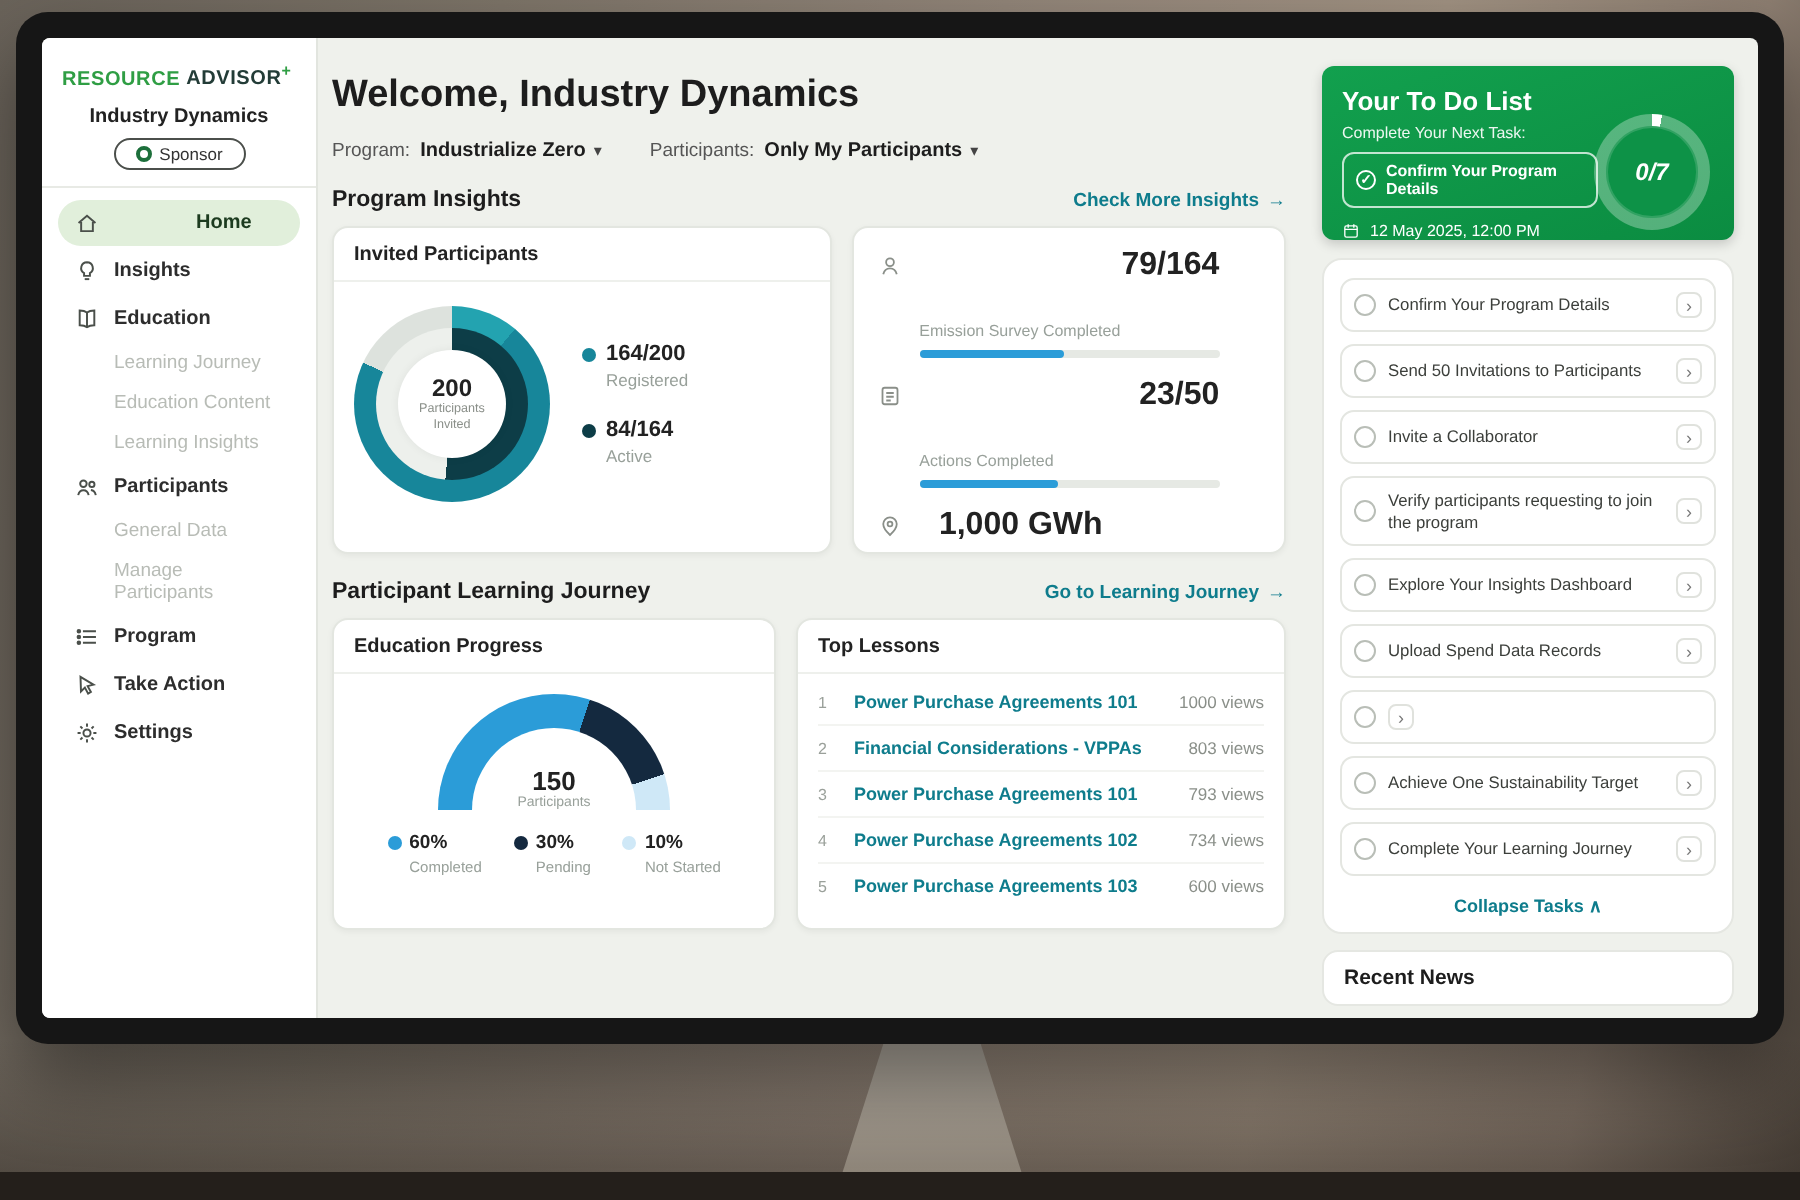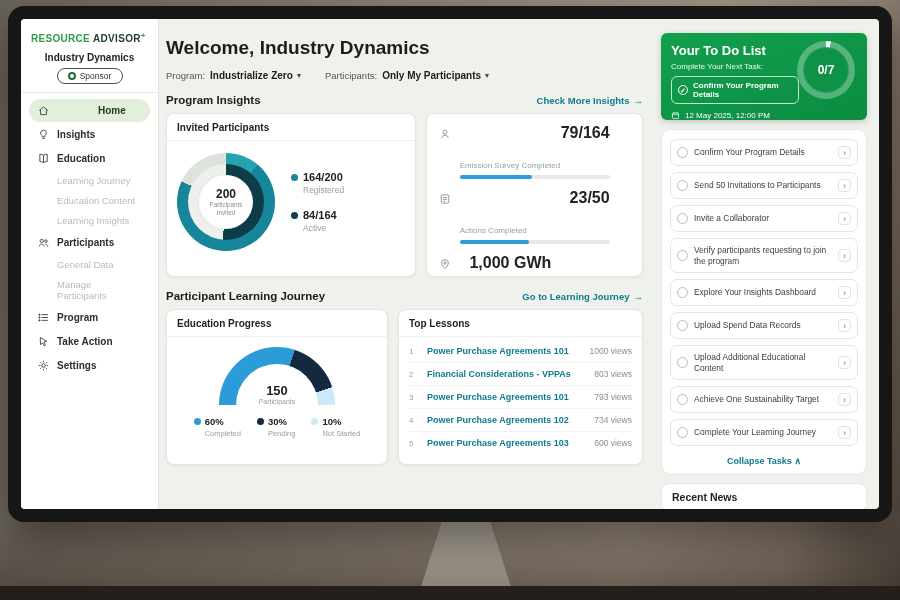--- a/index.html
+++ b/index.html
@@ -99,22 +99,22 @@
   .rightcol { flex:0 0 224px; padding:14px 12px 0 6px; display:flex; flex-direction:column; }
   .todo-card { background:linear-gradient(160deg,#12a04e,#0b8c41); border-radius:6px; padding:10px 10px 0;
     color:#fff; position:relative; box-shadow:0 2px 6px rgba(0,0,0,.18); }
   .todo-title { font-size:13px; font-weight:bold; }
   .todo-sub { font-size:8px; opacity:.92; margin-top:4px; }
   .next-pill { margin-top:5px; width:128px; border:1px solid rgba(255,255,255,.75); border-radius:6px;
     padding:4px 6px; font-size:8px; font-weight:bold; display:flex; align-items:center; gap:5px; cursor:pointer; }
   .check-ic { width:10px; height:10px; border:1px solid #fff; border-radius:50%; font-size:7px; line-height:9px; text-align:center; flex:0 0 10px; }
   .due { display:flex; align-items:center; gap:5px; font-size:8px; margin-top:7px; }
   .cal-ic { display:inline-flex; } .cal-ic svg { width:9px; height:9px; }
-  .ring { position:absolute; right:12px; top:8px; width:58px; height:58px; border-radius:50%;
-    background:conic-gradient(#ffffff 0deg 10deg, rgba(255,255,255,.3) 10deg 360deg); display:grid; place-items:center; }
+  .ring { position:absolute; right:12px; top:24px; width:58px; height:58px; border-radius:50%;
+    background:conic-gradient(#ffffff 0deg 10deg, rgba(255,255,255,.3) 10deg 360deg); display:grid; place-items:center;font-style:italic; }
   .ring-in { width:46px; height:46px; border-radius:50%; background:#0d9247; display:grid; place-items:center;
     font-size:12px; font-weight:bold; color:#fff; box-shadow:inset 0 0 0 1px rgba(255,255,255,.15); }
   .tasks-card { background:#fff; border:1px solid #e5e7e2; border-radius:10px; margin-top:9px; padding:9px 8px 5px; }
   .task { display:flex; align-items:center; gap:6px; border:1px solid #e4e6e1; border-radius:7px;
     padding:6px 6px; margin-bottom:6px; cursor:pointer; }
   .task-cb { width:11px; height:11px; border:1px solid #b9beb7; border-radius:50%; flex:0 0 11px; }
   .task-label { flex:1; font-size:8.4px; color:#3c3f3b; line-height:1.25; }
   .task-chev { width:13px; height:13px; border:1px solid #e0e2dd; border-radius:4px; color:#777;
     font-size:9px; line-height:12px; text-align:center; flex:0 0 13px; }
   .collapse { text-align:center; font-size:9px; font-weight:bold; color:#0e7c8c; padding:4px 0 3px; cursor:pointer; }
@@ -445,21 +445,20 @@
             <span class="task-label">Explore Your Insights Dashboard</span>
             <span class="task-chev">›</span>
           </div>
           <div class="task">
             <span class="task-cb"></span>
             <span class="task-label">Upload Spend Data Records</span>
             <span class="task-chev">›</span>
           </div>
           <div class="task">
             <span class="task-cb"></span>
-            <span class="task-label">Upload Additional Educational Content</span>
             <span class="task-chev">›</span>
           </div>
           <div class="task">
             <span class="task-cb"></span>
             <span class="task-label">Achieve One Sustainability Target</span>
             <span class="task-chev">›</span>
           </div>
           <div class="task">
             <span class="task-cb"></span>
             <span class="task-label">Complete Your Learning Journey</span>

